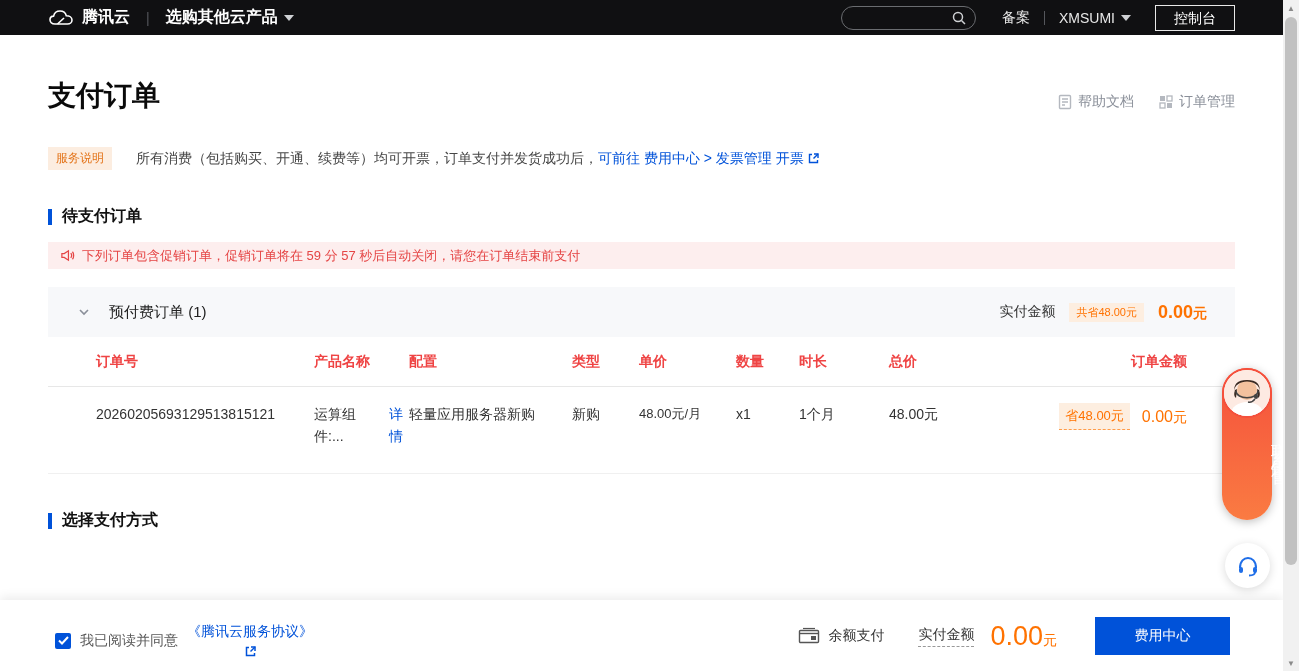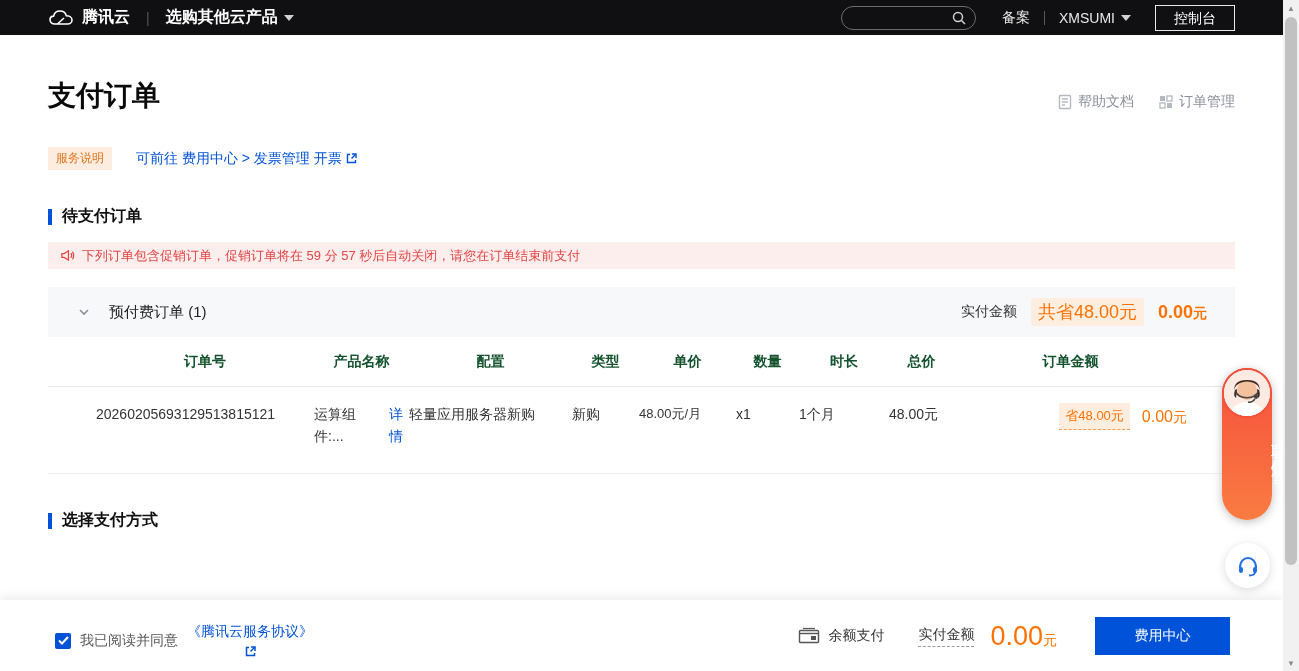--- a/index.html
+++ b/index.html
@@ -43,29 +43,29 @@
     padding:0 12px; gap:7px; }
   .alert-text { color:#e54545; font-size:13px; }
 
   
   .group-hd { margin-top:18px; height:50px; background:#f7f8fa; display:flex; align-items:center;
     padding:0 28px 0 30px; }
   .group-chevron { color:#8a8f99; margin-right:19px; display:flex; }
   .group-title { font-size:15px; color:#222; }
   .group-right { margin-left:auto; display:flex; align-items:center; gap:14px; }
   .paid-label { font-size:14px; color:#333; }
-  .save-badge { background:#fdeee0; color:#ff7200; font-size:18px; padding:2px 7px;text-align:right; }
+  .save-badge { background:#fdeee0; color:#ff7200; font-size:11px; padding:2px 7px;text-align:right; }
   .big-amount { color:#ff7200; font-weight:700; font-size:18px; }
   .big-amount .unit { font-size:14px; }
 
   
   .tbl-row { display:grid; grid-template-columns:218px 95px 163px 67px 97px 63px 90px 65px 1fr;
     padding:0 48px; align-items:center; }
   .tbl-head { height:50px; border-bottom:1px solid #e7e7e7; }
-  .tbl-head .th { font-size:14px; font-weight:700; color:#14532d;text-align:center; }
+  .tbl-head .th { font-size:14px; font-weight:700; color:#ef4444; }
   .tbl-data { padding-top:16px; padding-bottom:26px; border-bottom:1px solid #f0f0f0; align-items:start; }
   .td { font-size:14px; color:#333; line-height:22px; }
   .config-cell { display:flex; gap:24px; }
   .link { color:#0052d9; cursor:pointer; }
   .col-right { text-align:right; }
   .amount-cell { display:flex; justify-content:flex-end; align-items:center; gap:12px; }
   .row-save { background:#fdeee0; color:#ff7200; font-size:13px; padding:2px 6px;
     border-bottom:1px dashed #ff9c4a; cursor:pointer; }
   .row-amount { color:#ff7200; font-size:16px; }
   .row-amount .unit { font-size:14px; }
@@ -171,20 +171,21 @@
               <rect x="9" y="9" width="5" height="5"></rect>
           </svg>
         </span>
         <span>订单管理</span>
       </span>
     </div>
   </div>
 
   <div class="notice">
     <span class="notice-badge">服务说明</span>
+    <span class="notice-text">所有消费（包括购买、开通、续费等）均可开票，订单支付并发货成功后，</span>
     <span class="notice-link">
       <span>可前往 费用中心 &gt; 发票管理 开票</span>
       <span style="display:flex;">
         <svg width="13" height="13" viewBox="0 0 13 13" fill="none" stroke="#0052d9" stroke-width="1.4">
           <path d="M5 2.5 H2.5 V10.5 H10.5 V8"></path>
             <path d="M7 2 H11 V6"></path>
             <path d="M11 2 L6.5 6.5"></path>
         </svg>
       </span>
     </span>

